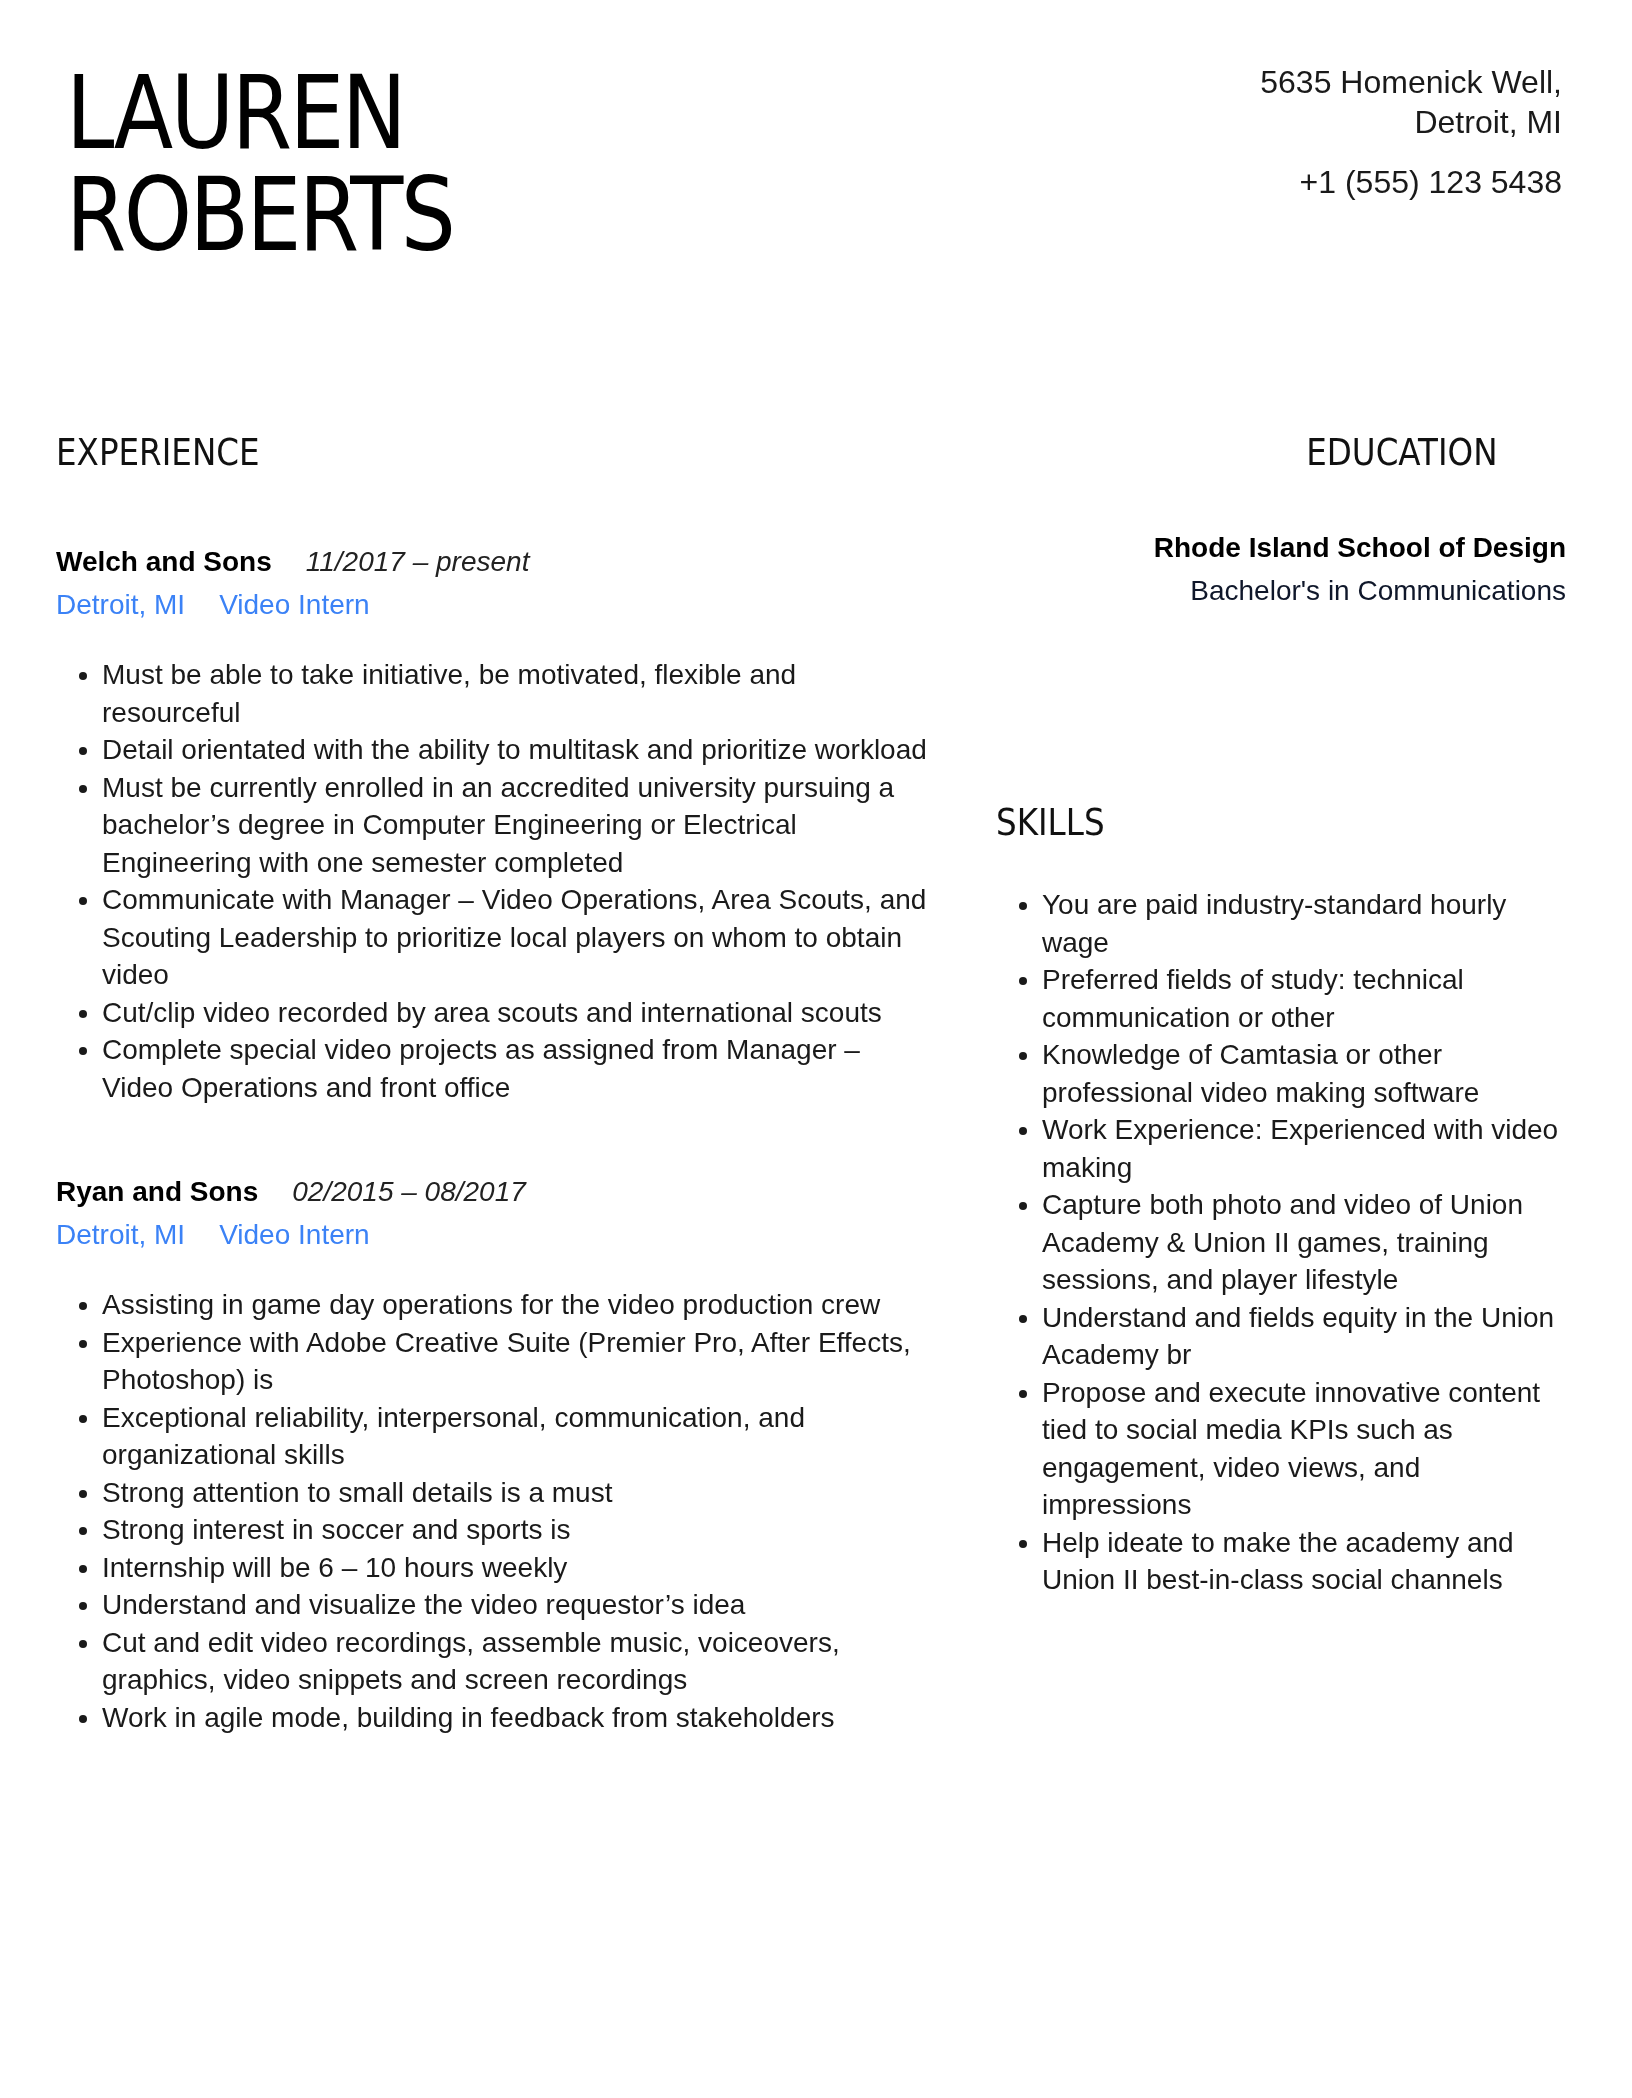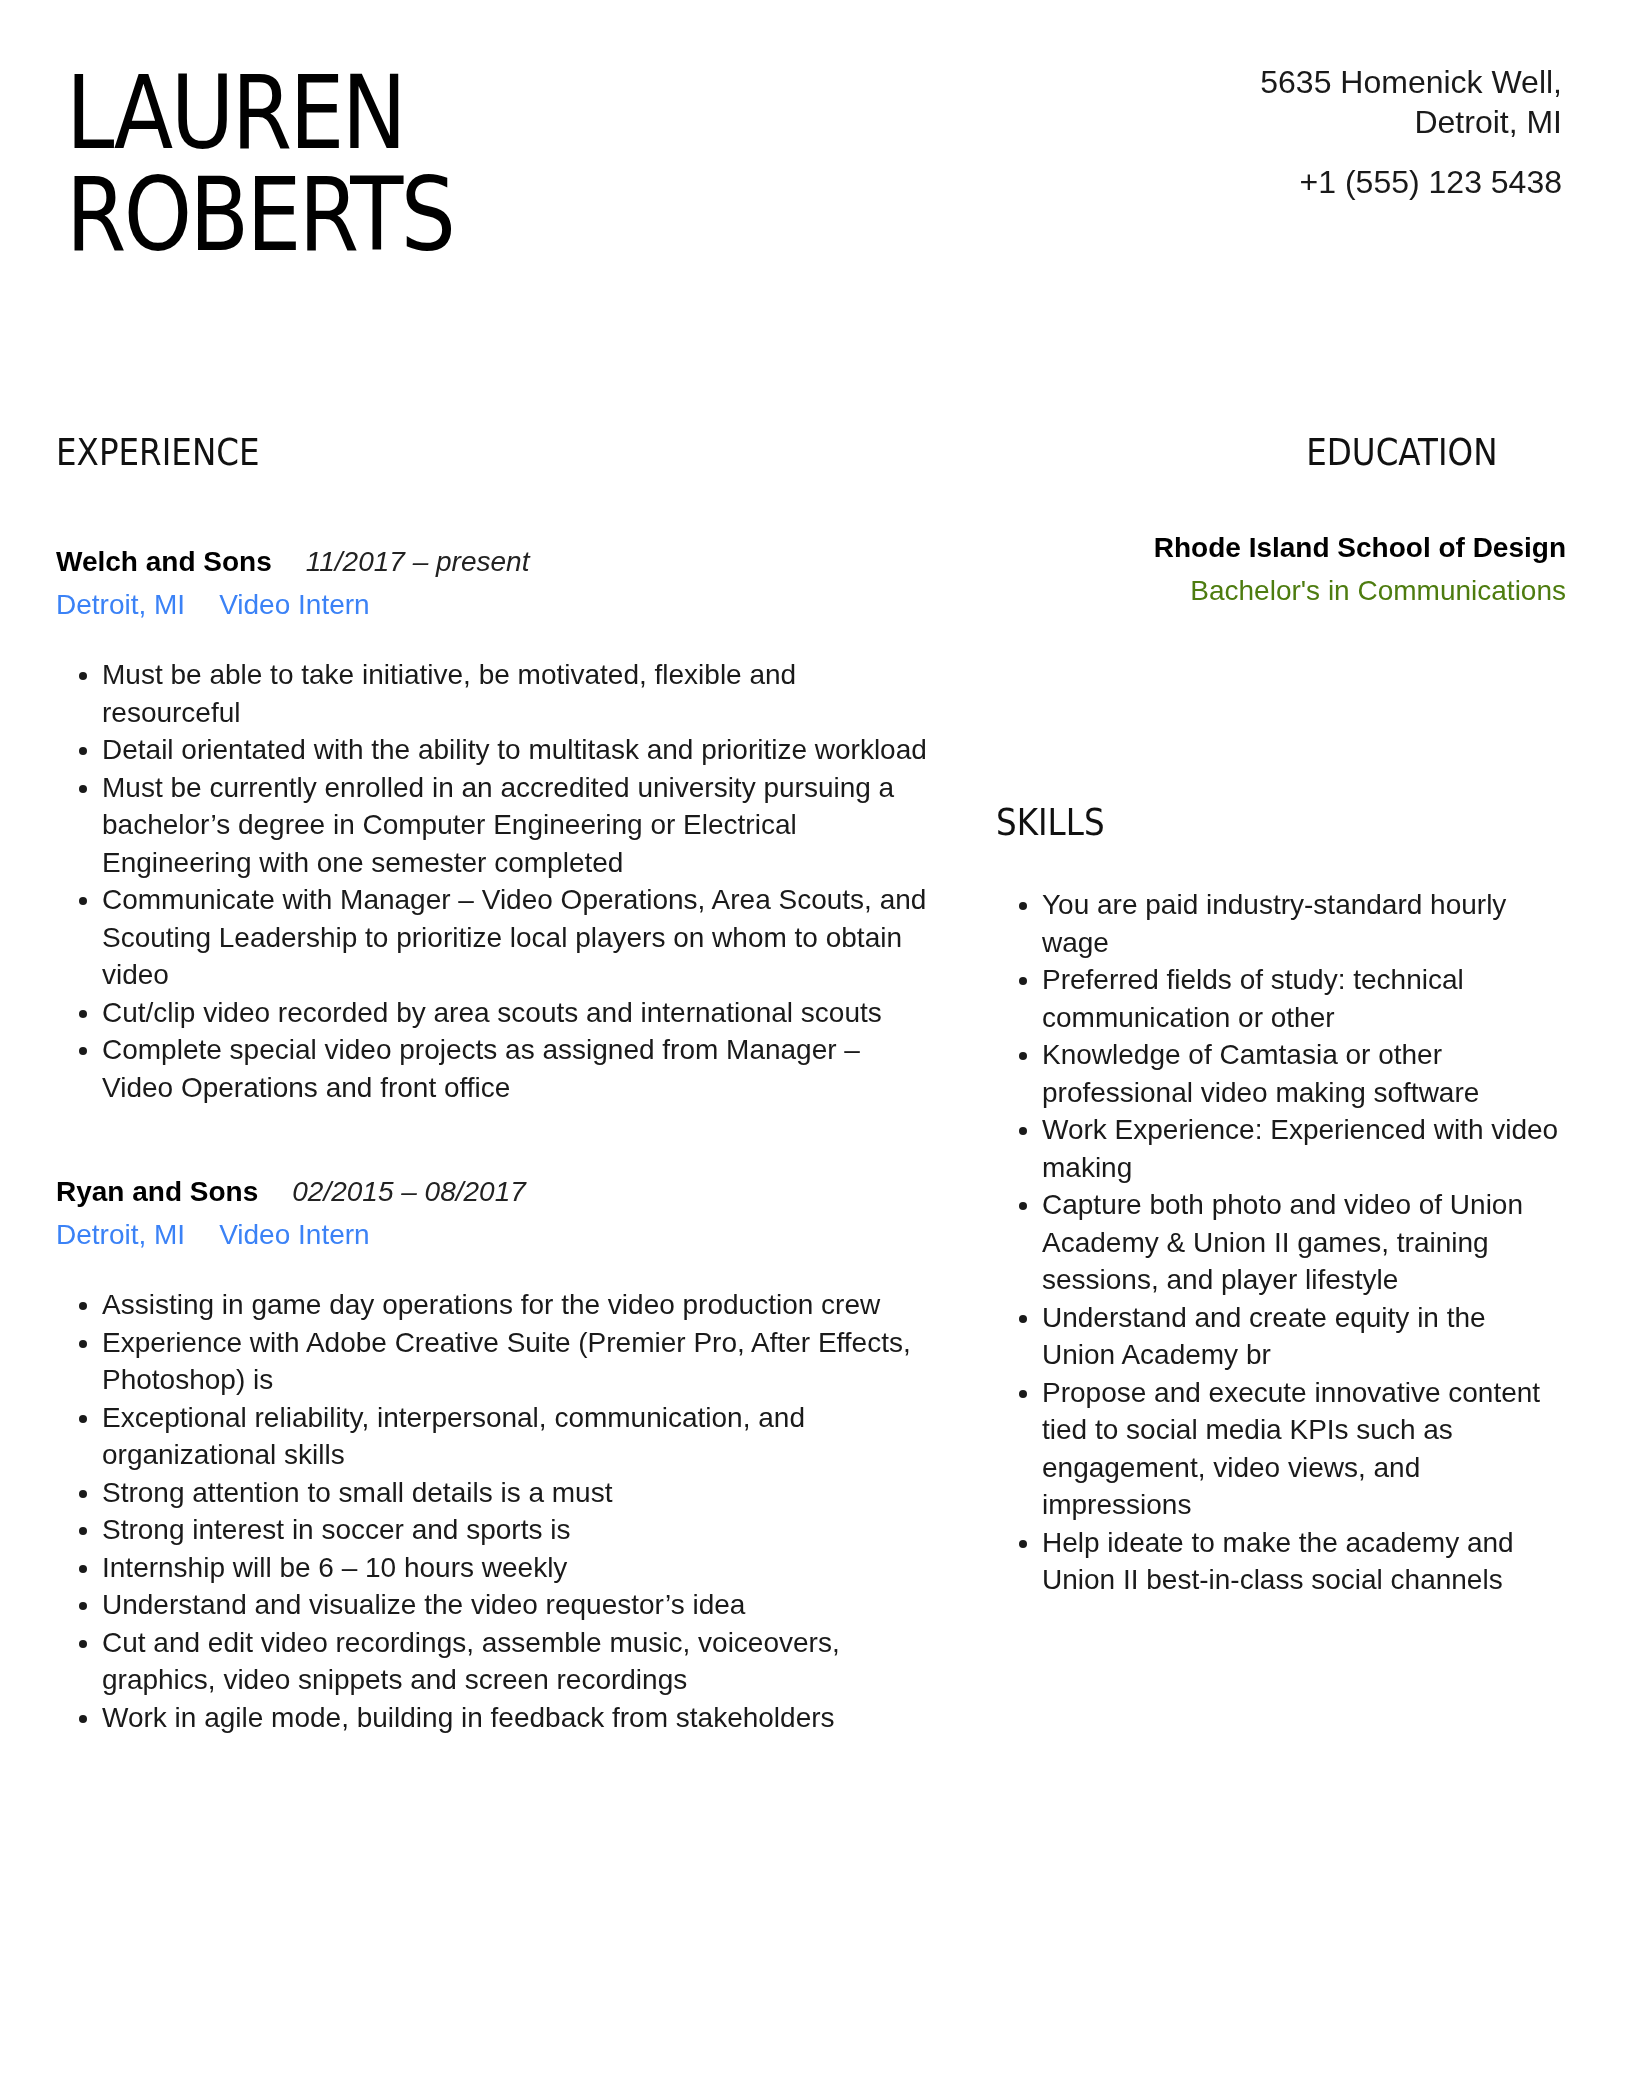--- a/index.html
+++ b/index.html
@@ -31,21 +31,21 @@
   .company { font-weight: bold; color: #000; }
   .dates { font-style: italic; margin-left: 34px; color: #222; }
   .job-meta { font-size: 28px; line-height: 42px; color: #3b82f6; }
   .job-meta .title { margin-left: 34px; }
   ul.bullets {
     margin: 30px 0 0 0; padding-left: 46px; font-size: 28px; line-height: 37.5px; color: #1a1a1a;
   }
   ul.bullets li { padding-left: 0; }
   .edu { margin-top: 50px; }
   .school { font-weight: bold; font-size: 28px; line-height: 44px; color: #000; }
-  .degree { font-size: 28px; line-height: 42px; color: #4d7c0f; }
+  .degree { font-size: 28px; line-height: 42px; color: #0f172a; }
   .skills { position: absolute; left: 996px; top: 800px; width: 570px; }
   .skills ul.bullets { margin-top: 40px; }
 </style>
 </head>
 <body>
 
 <h1 class="name">
   <span>LAUREN</span>
   <span>ROBERTS</span>
 </h1>
@@ -106,17 +106,17 @@
 </div>
 
 <div class="skills">
   <h2 class="section-title">SKILLS</h2>
   <ul class="bullets">
     <li>You are paid industry-standard hourly wage</li>
     <li>Preferred fields of study: technical communication or other</li>
     <li>Knowledge of Camtasia or other professional video making software</li>
     <li>Work Experience: Experienced with video making</li>
     <li>Capture both photo and video of Union Academy &amp; Union II games, training sessions, and player lifestyle</li>
-    <li>Understand and create equity in the Union Academy br</li>
+    <li>Understand and fields equity in the Union Academy br</li>
     <li>Propose and execute innovative content tied to social media KPIs such as engagement, video views, and impressions</li>
     <li>Help ideate to make the academy and Union II best-in-class social channels</li>
   </ul>
 </div>
 
 </body></html>

